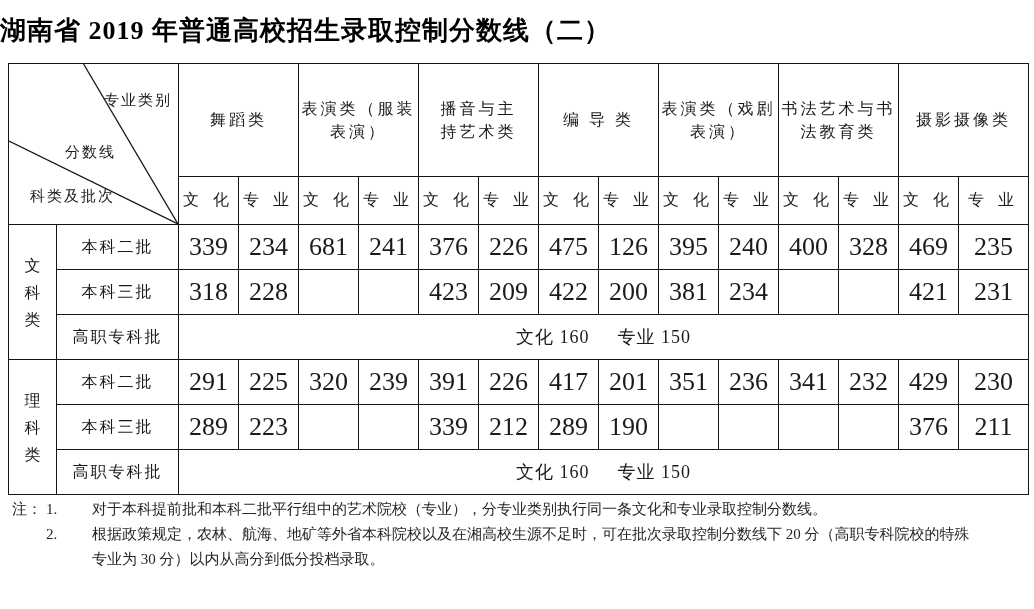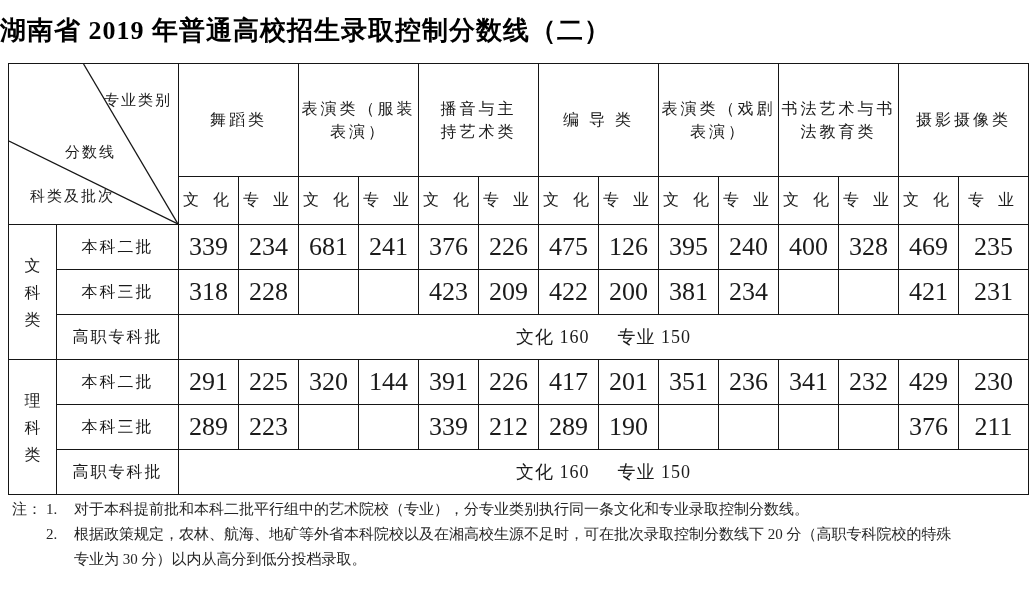--- a/index.html
+++ b/index.html
@@ -44,21 +44,21 @@
   .corner svg { position: absolute; left: 0; top: 0; width: 100%; height: 100%; }
   .corner span { position: absolute; white-space: nowrap; }
   .corner-a { top: 27px; right: 6px; }
   .corner-b { top: 79px; left: 56px; }
   .corner-c { top: 123px; left: 21px; }
   
   .notes { position: absolute; left: 12px; top: 497px; width: 1014px; font-size: 15px; color: #262626; }
   .note-row { display: flex; align-items: flex-start; line-height: 25px; }
   .note-prefix { width: 34px; flex: 0 0 34px; }
   .note-num { width: 28px; flex: 0 0 28px; }
-  .note-text { width: 884px; flex: 0 0 884px; }
+  .note-text { width: 884px; flex: 0 0 884px; margin-left: 18px; }
 </style>
 </head>
 <body>
 
 <div class="page-title">湖南省 2019 年普通高校招生录取控制分数线（二）</div>
 
 <table class="score-table">
   <colgroup>
     <col style="width:48px">
       <col style="width:122px">
@@ -187,21 +187,21 @@
   <tr class="data">
     <td class="subject" rowspan="3">
       <div>理</div>
       <div>科</div>
       <div>类</div>
     </td>
     <td class="batch">本科二批</td>
     <td class="num">291</td>
     <td class="num">225</td>
     <td class="num">320</td>
-    <td class="num">144</td>
+    <td class="num">239</td>
     <td class="num">391</td>
     <td class="num">226</td>
     <td class="num">417</td>
     <td class="num">201</td>
     <td class="num">351</td>
     <td class="num">236</td>
     <td class="num">341</td>
     <td class="num">232</td>
     <td class="num">429</td>
     <td class="num">230</td>

